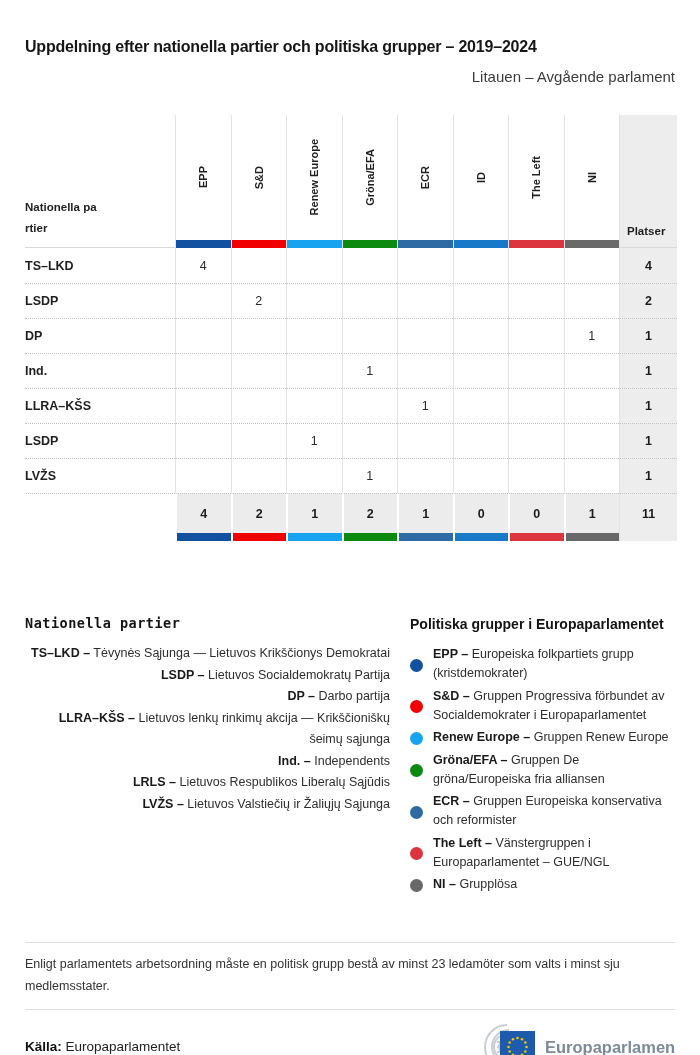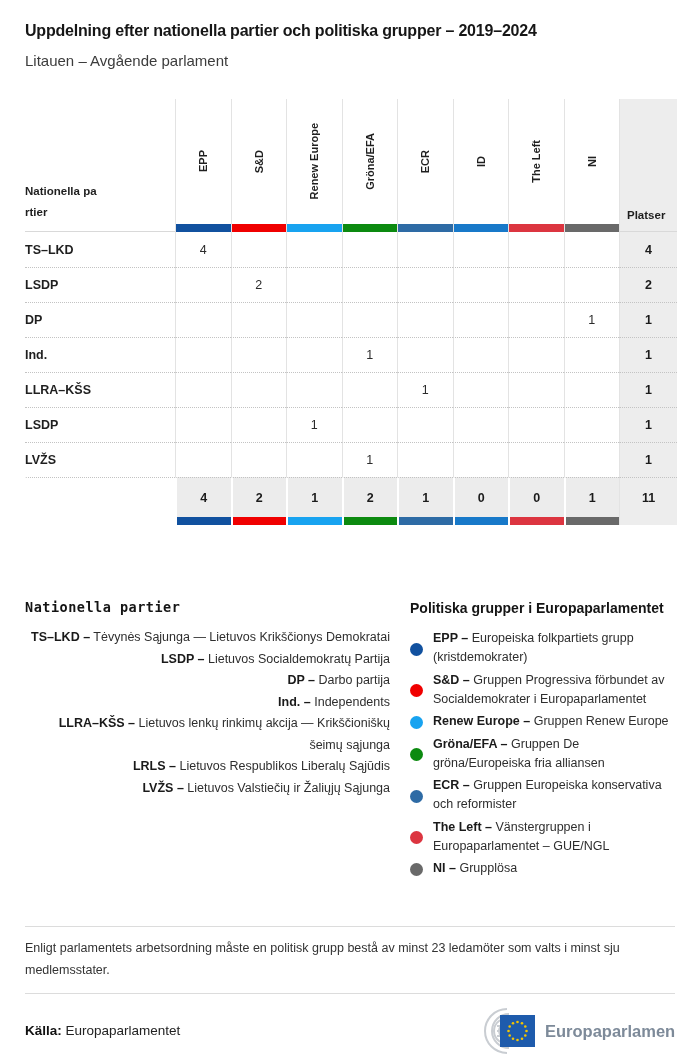--- a/index.html
+++ b/index.html
@@ -1,21 +1,21 @@
 <!DOCTYPE html>
 <html><head>
 <meta charset="utf-8">
 <style>
   * { box-sizing: border-box; margin: 0; padding: 0; }
   html,body { background:#fff; }
   body { font-family: "Liberation Sans", sans-serif; color:#1f1f1f; }
-  .page { width:700px; height:1055px; padding:20px 25px 0 25px; overflow:hidden; background:#fff; }
+  .page { width:700px; height:1055px; padding:36px 25px 0 25px; overflow:hidden; background:#fff; }
 
   .title { font-size:16px; font-weight:bold; color:#161616; letter-spacing:-0.2px; margin-top:2px; }
-  .subtitle { font-size:15px; font-weight:400; color:#3c3c3c; margin-top:12px; }
+  .subtitle { font-size:15px; font-weight:400; color:#3c3c3c; margin-top:12px;text-align:right; }
 
   
   .tbl { display:grid; grid-template-columns:150px repeat(8,55.5px) 58px; margin-top:30px; }
   .tbl div { min-width:0; }
   .corner { display:flex; align-items:flex-end; border-bottom:1px solid #d9d9d9; }
   .corner span { font-size:11.5px; font-weight:bold; line-height:21px; width:72px; word-break:break-all; padding-bottom:8px; }
   .ghdr { display:flex; flex-direction:column; border-left:1px solid #e3e3e3; }
   .ghdr .vwrap { flex:1; display:flex; align-items:center; justify-content:center; }
   .ghdr .vwrap span { writing-mode:vertical-rl; transform:rotate(180deg); font-size:11px; font-weight:bold; white-space:nowrap; color:#1f1f1f; }
   .hbar { height:8px; width:100%; }
@@ -204,22 +204,22 @@
       <div class="pfill"></div>
     </div>
 
   <div class="legends">
     <div class="leg-left">
       <h3>Nationella partier</h3>
       <div id="party-legend-items">
           <div class="pl-item"><b>TS–LKD –</b><span> Tėvynės Sąjunga — Lietuvos Krikščionys Demokratai</span></div>
           <div class="pl-item"><b>LSDP –</b><span> Lietuvos Socialdemokratų Partija</span></div>
           <div class="pl-item"><b>DP –</b><span> Darbo partija</span></div>
+          <div class="pl-item"><b>LLRA–KŠS –</b><span> Lietuvos lenkų rinkimų akcija — Krikščioniškų šeimų sąjunga</span></div>
           <div class="pl-item"><b>Ind. –</b><span> Independents</span></div>
-          <div class="pl-item"><b>LLRA–KŠS –</b><span> Lietuvos lenkų rinkimų akcija — Krikščioniškų šeimų sąjunga</span></div>
           <div class="pl-item"><b>LRLS –</b><span> Lietuvos Respublikos Liberalų Sąjūdis</span></div>
           <div class="pl-item"><b>LVŽS –</b><span> Lietuvos Valstiečių ir Žaliųjų Sąjunga</span></div>
         </div>
     </div>
     <div class="leg-right">
       <h3>Politiska grupper i Europaparlamentet</h3>
       <div id="group-legend-items">
           <div class="pg-item">
             <div class="pg-dot" style="background: rgb(17, 81, 159);"></div>
             <div class="pg-text"><b>EPP –</b><span> Europeiska folkpartiets grupp (kristdemokrater)</span></div>

